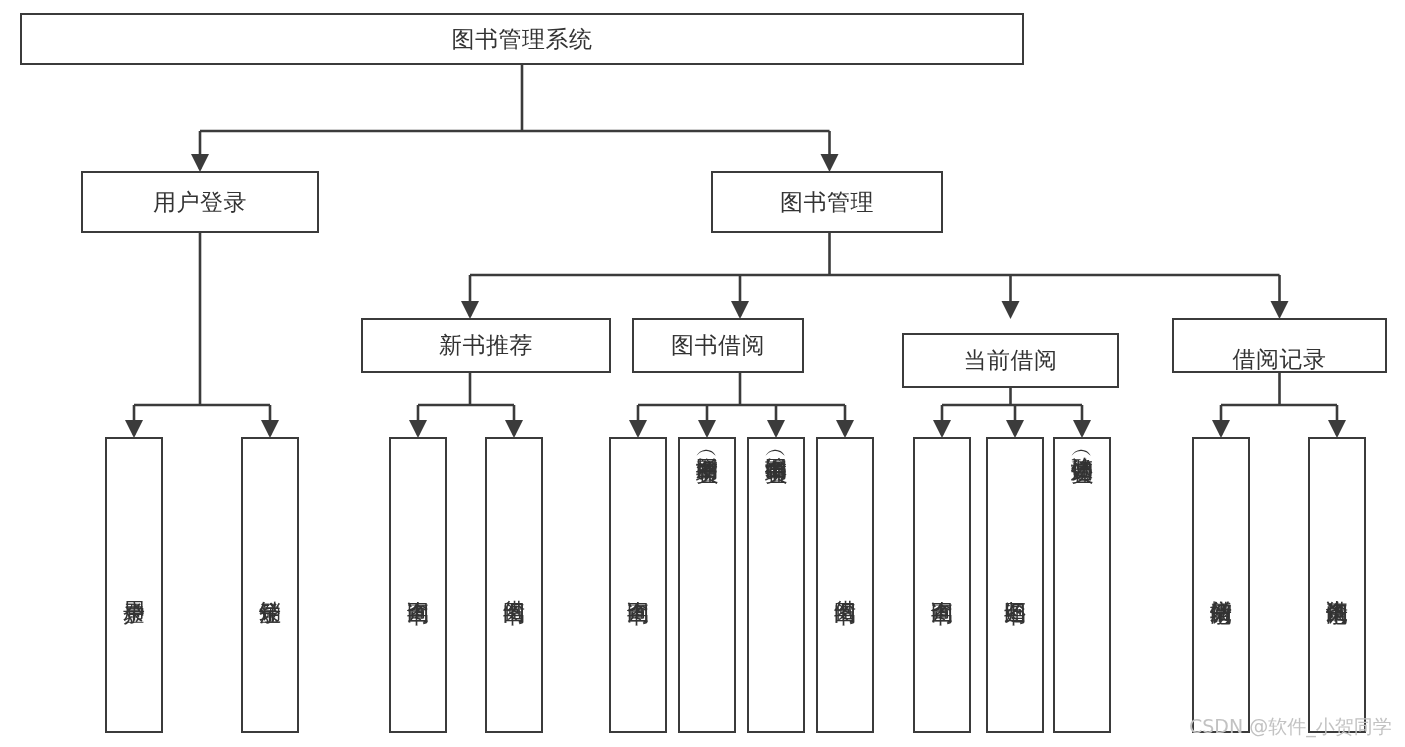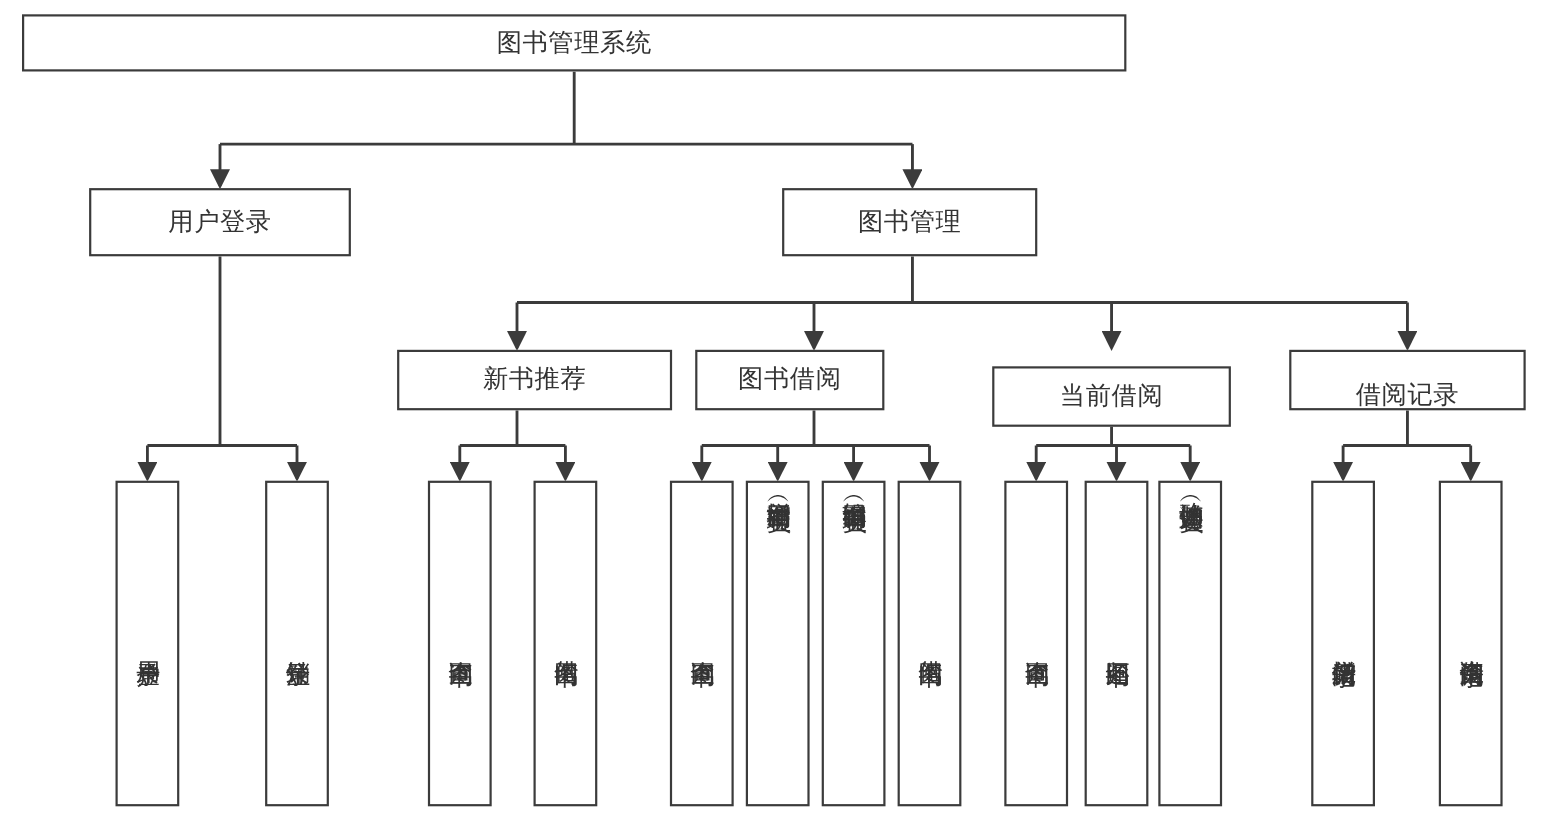--- a/index.html
+++ b/index.html
@@ -179,14 +179,15 @@
         <span class="label">确认归还（管理员）</span>
       </div>
       <div class="node v c-mid" style="left: 1192px; top: 437px; width: 58px; height: 296px;">
         <span class="label">新增借阅记录</span>
       </div>
       <div class="node v c-mid" style="left: 1308px; top: 437px; width: 58px; height: 296px;">
         <span class="label">查询借阅记录</span>
       </div>
     </div>
 
+  <div class="watermark">CSDN @软件_小贺同学</div>
 
 </div>
 
 </body></html>

